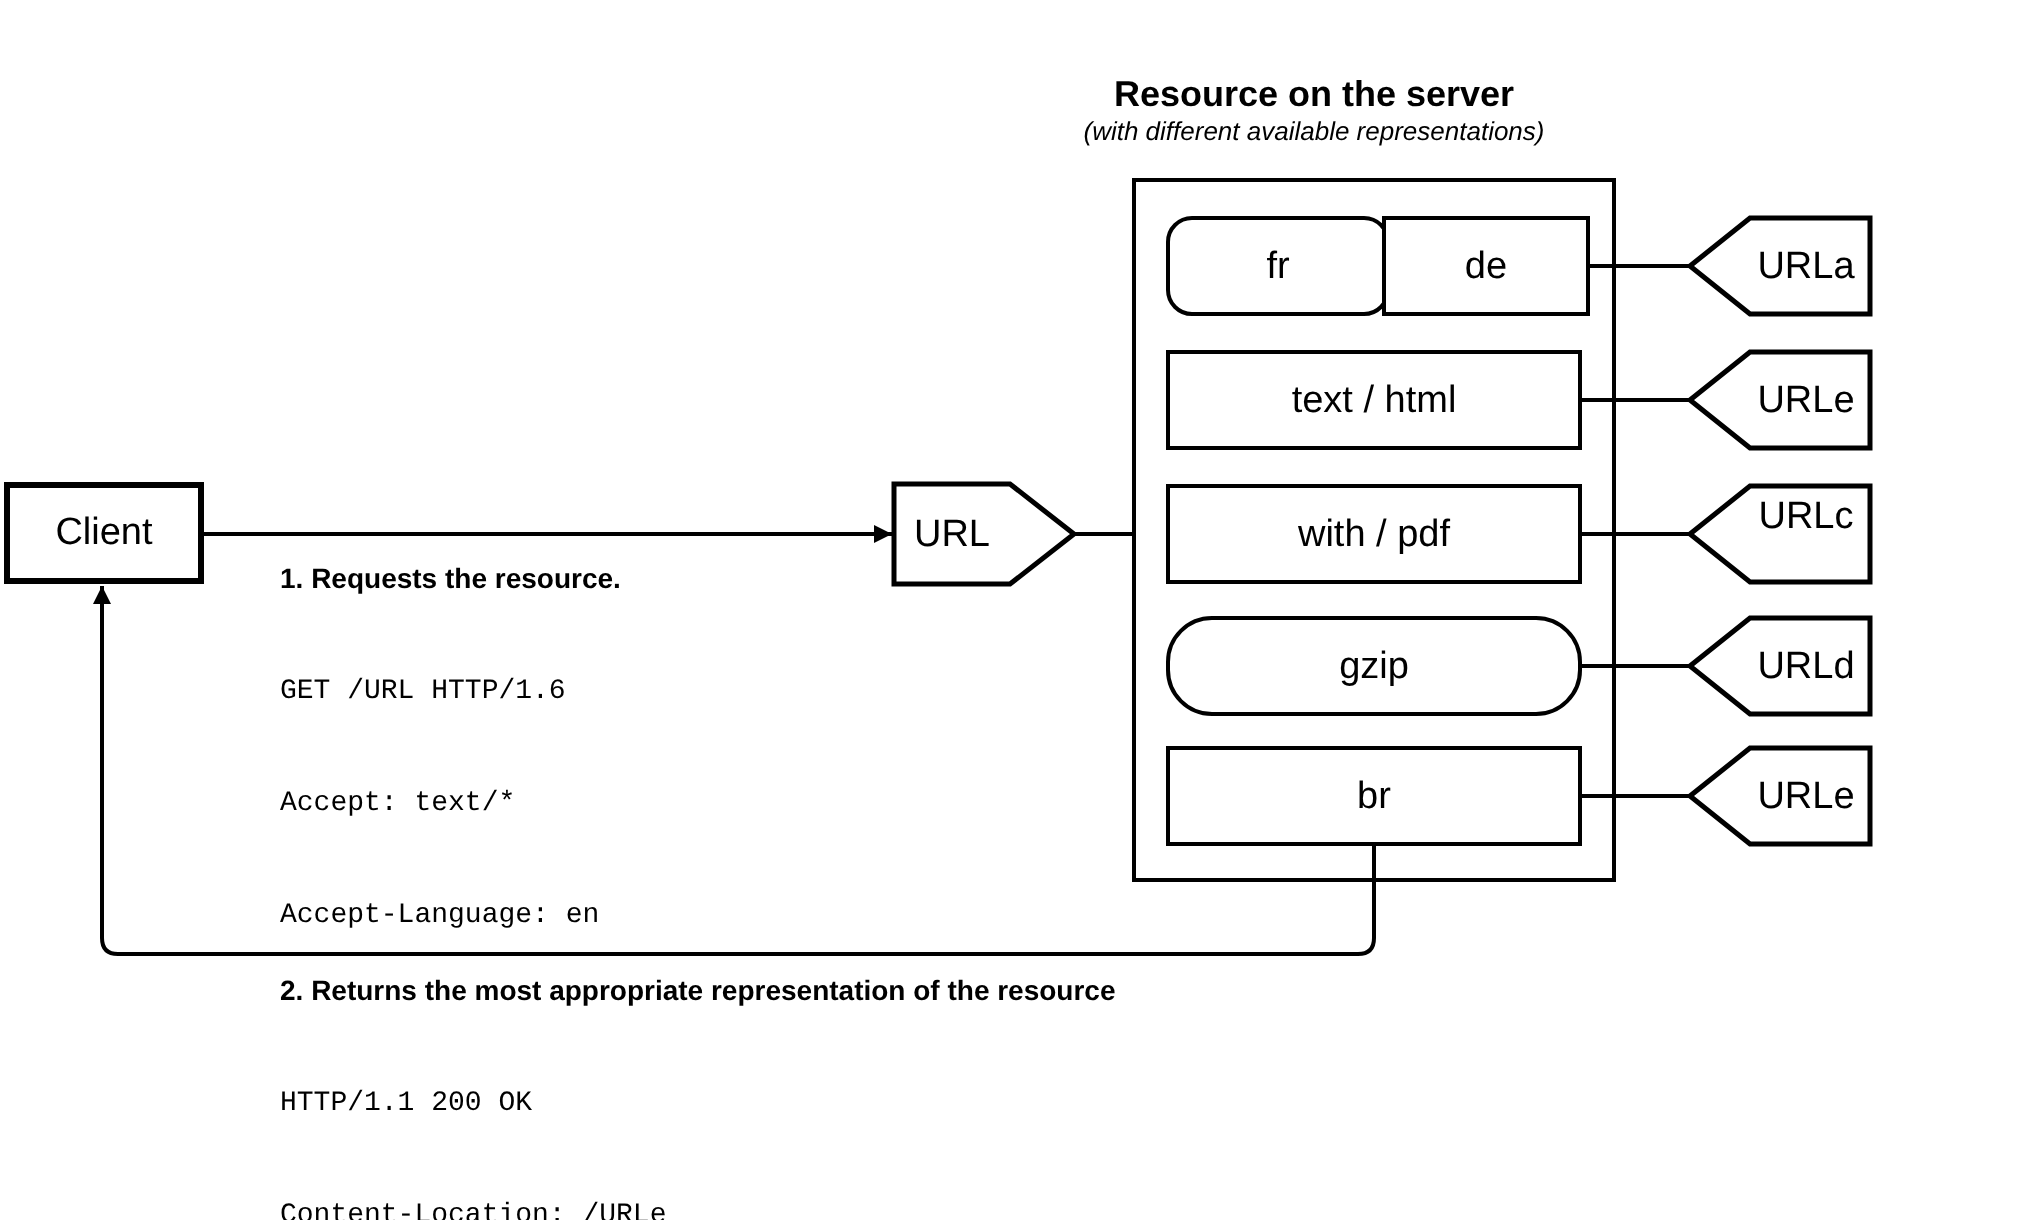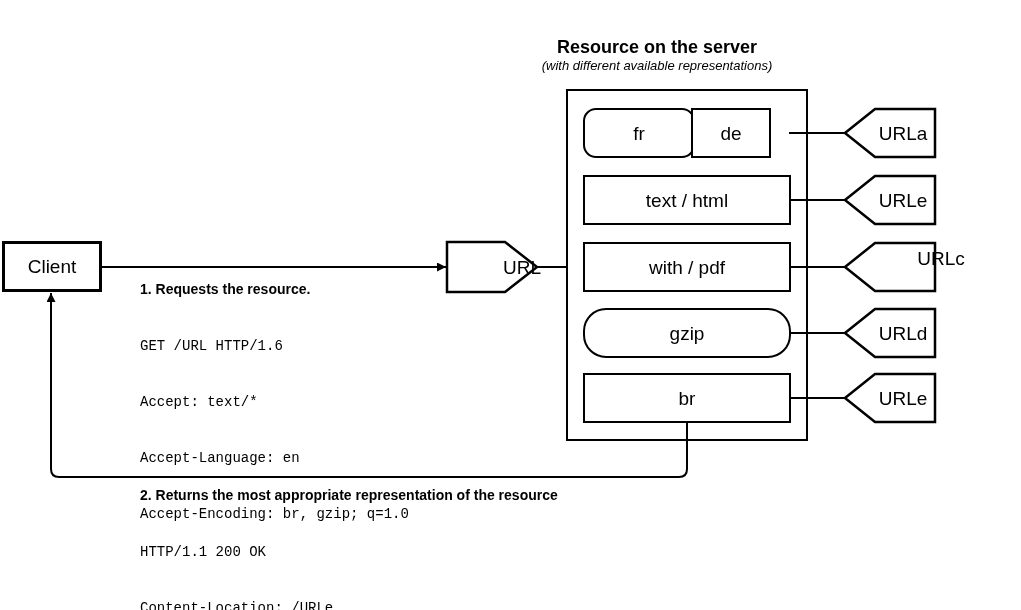--- a/index.html
+++ b/index.html
@@ -73,56 +73,55 @@
 
   <div class="title-block">
     <div class="title">Resource on the server</div>
     <div class="subtitle">(with different available representations)</div>
   </div>
 
   <div class="node client" style="left:2px;top:241px;width:100px;height:51px;">
     <span>Client</span>
   </div>
 
-  <div class="shape-label" style="left:447px;top:242px;width:58px;height:50px;padding-left:46px;">URL</div>
+  <div class="shape-label" style="left:447px;top:242px;width:58px;height:50px;">URL</div>
 
   <div class="server-frame" style="left:566px;top:89px;width:242px;height:352px;"></div>
 
   <div class="node" style="left:583px;top:108px;width:112px;height:50px;border-radius:13px;">
     <span>fr</span>
   </div>
-  <div class="node" style="left:691px;top:108px;width:80px;height:50px;">
+  <div class="node" style="left:691px;top:108px;width:104px;height:50px;">
     <span>de</span>
   </div>
   <div class="node" style="left:583px;top:175px;width:208px;height:50px;">
     <span>text / html</span>
   </div>
   <div class="node" style="left:583px;top:242px;width:208px;height:50px;">
     <span>with / pdf</span>
   </div>
   <div class="node" style="left:583px;top:308px;width:208px;height:50px;border-radius:23px;">
     <span>gzip</span>
   </div>
   <div class="node" style="left:583px;top:373px;width:208px;height:50px;">
     <span>br</span>
   </div>
 
   <div class="shape-label" style="left:871px;top:109px;width:64px;height:48px;">URLa</div>
   <div class="shape-label" style="left:871px;top:176px;width:64px;height:48px;">URLe</div>
-  <div class="shape-label" style="left:909px;top:243px;width:64px;height:30px;">URLc</div>
+  <div class="shape-label" style="left:871px;top:243px;width:64px;height:30px;">URLc</div>
   <div class="shape-label" style="left:871px;top:309px;width:64px;height:48px;">URLd</div>
   <div class="shape-label" style="left:871px;top:374px;width:64px;height:48px;">URLe</div>
 
   <div class="annot" style="top:281px;">
     <div class="annot-heading">1. Requests the resource.</div>
     <div class="mono">
       <div>GET /URL HTTP/1.6</div>
       <div>Accept: text/*</div>
       <div>Accept-Language: en</div>
-      <div>Accept-Encoding: br, gzip; q=1.0</div>
     </div>
   </div>
 
   <div class="annot" style="top:487px;">
     <div class="annot-heading">2. Returns the most appropriate representation of the resource</div>
     <div class="mono">
       <div>HTTP/1.1 200 OK</div>
       <div>Content-Location: /URLe</div>
       
       

